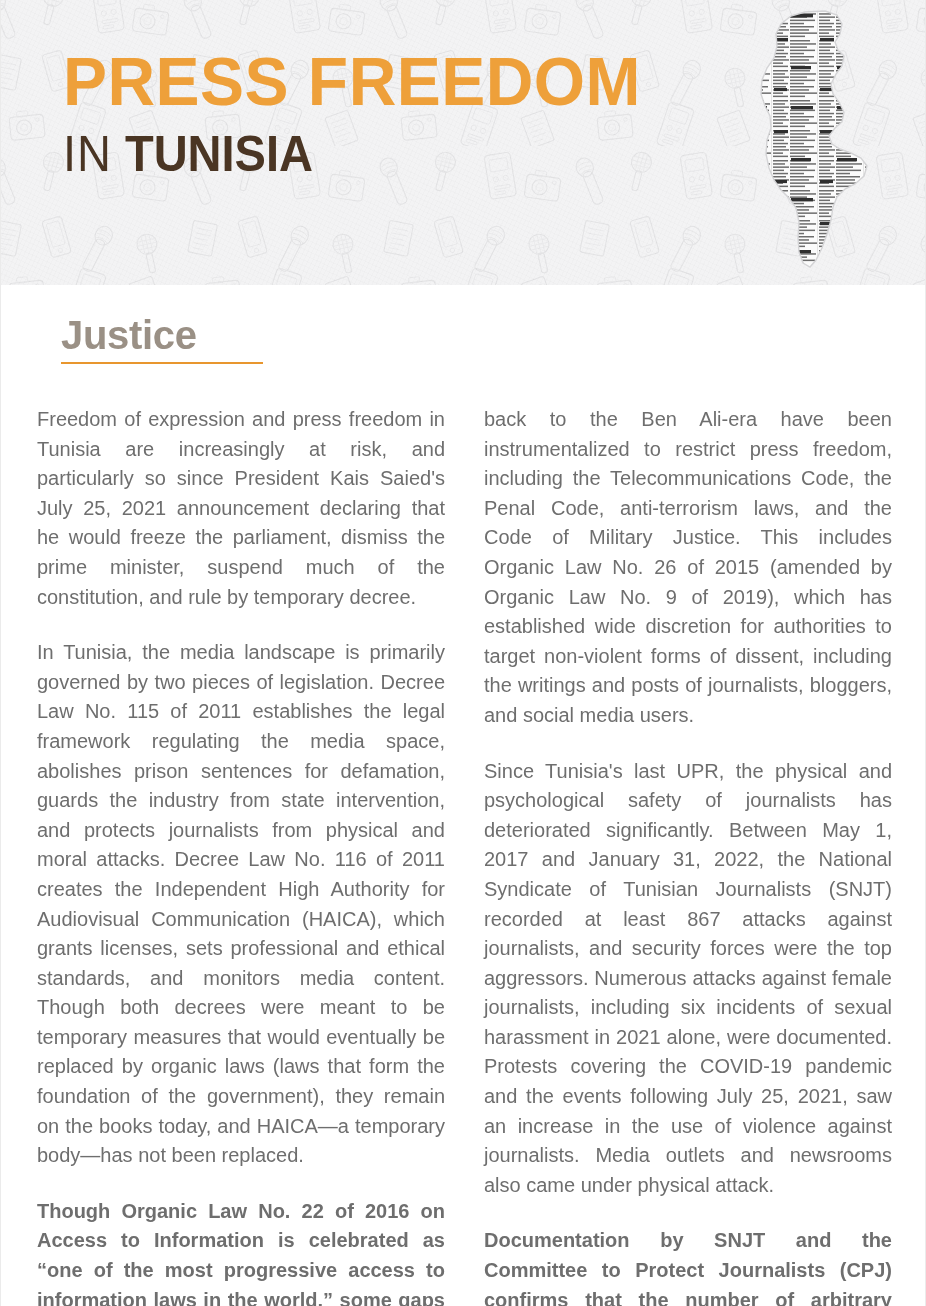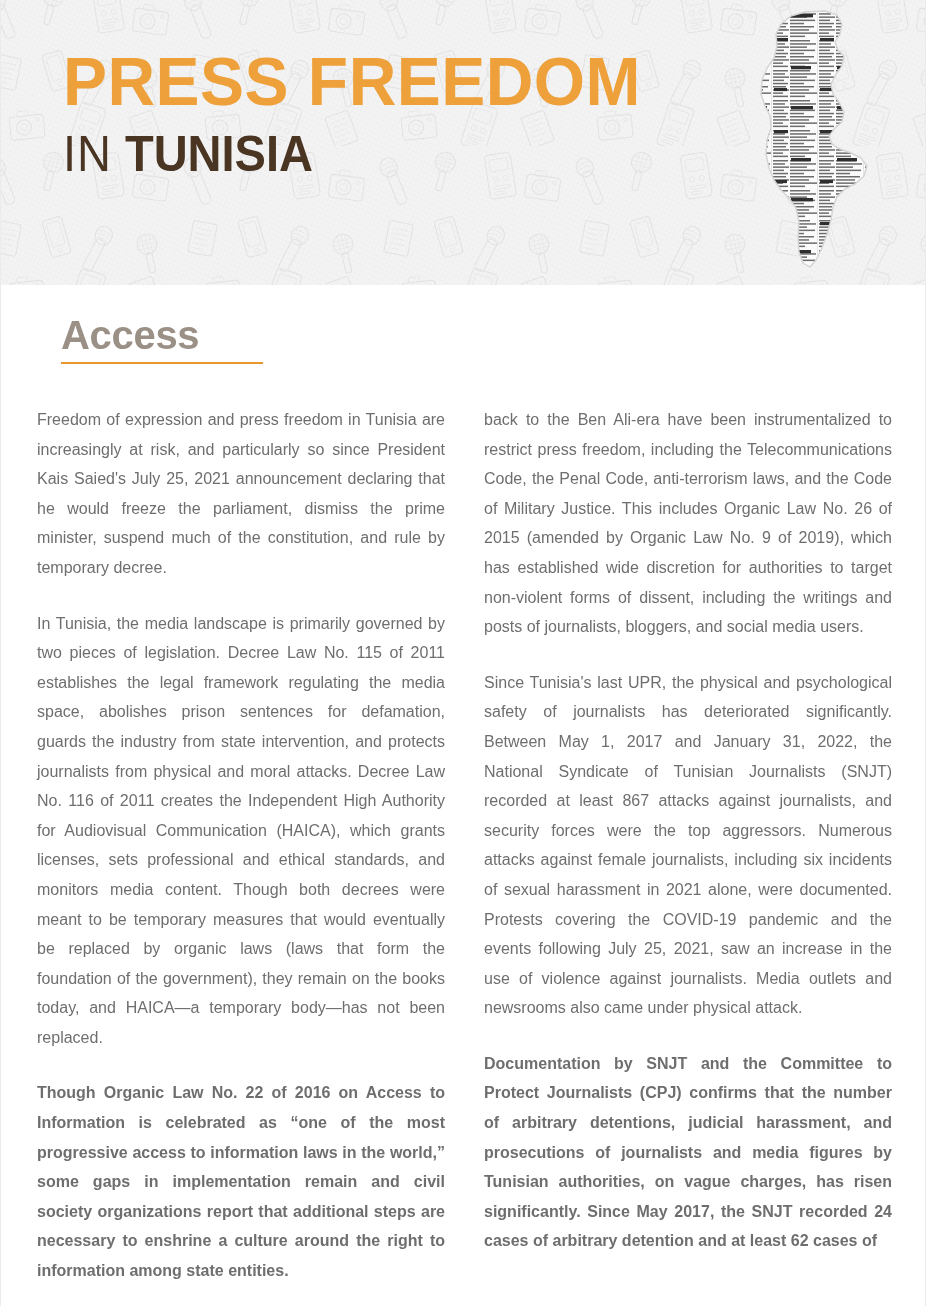--- a/index.html
+++ b/index.html
@@ -117,21 +117,21 @@
   #columns {
     position: absolute;
     left: 36px; top: 120px;
     width: 856px;
     display: flex;
     gap: 39px;
   }
   .col { width: 408px; }
 
   .col p {
-    font-size: 16px;
+    font-size: 20px;
     line-height: 29.6px;
     color: #6e6e6e;
     text-align: justify;
     text-justify: inter-word;
     margin-bottom: 26px;
     hyphens: none;
   }
   .col p:last-child { margin-bottom: 0; font-weight: bold; }
 </style>
 </head>
@@ -270,21 +270,21 @@
       <div id="title-sub">
         <span class="light">IN</span>
         <span class="bold">TUNISIA</span>
       </div>
     </div>
   </div>
 
   <div id="body-area">
 
     <div id="section-heading">
-      <div class="h-text">Access</div>
+      <div class="h-text">Justice</div>
       <div class="h-rule"></div>
     </div>
 
     <div id="columns">
 
       <div class="col">
         <p>Freedom of expression and press freedom in Tunisia are increasingly at risk, and particularly so since President Kais Saied's July 25, 2021 announcement declaring that he would freeze the parliament, dismiss the prime minister, suspend much of the constitution, and rule by temporary decree.</p>
         <p>In Tunisia, the media landscape is primarily governed by two pieces of legislation. Decree Law No. 115 of 2011 establishes the legal framework regulating the media space, abolishes prison sentences for defamation, guards the industry from state intervention, and protects journalists from physical and moral attacks. Decree Law No. 116 of 2011 creates the Independent High Authority for Audiovisual Communication (HAICA), which grants licenses, sets professional and ethical standards, and monitors media content. Though both decrees were meant to be temporary measures that would eventually be replaced by organic laws (laws that form the foundation of the government), they remain on the books today, and HAICA—a temporary body—has not been replaced.</p>
         <p>Though Organic Law No. 22 of 2016 on Access to Information is celebrated as “one of the most progressive access to information laws in the world,” some gaps in implementation remain and civil society organizations report that additional steps are necessary to enshrine a culture around the right to information among state entities.</p>
 

